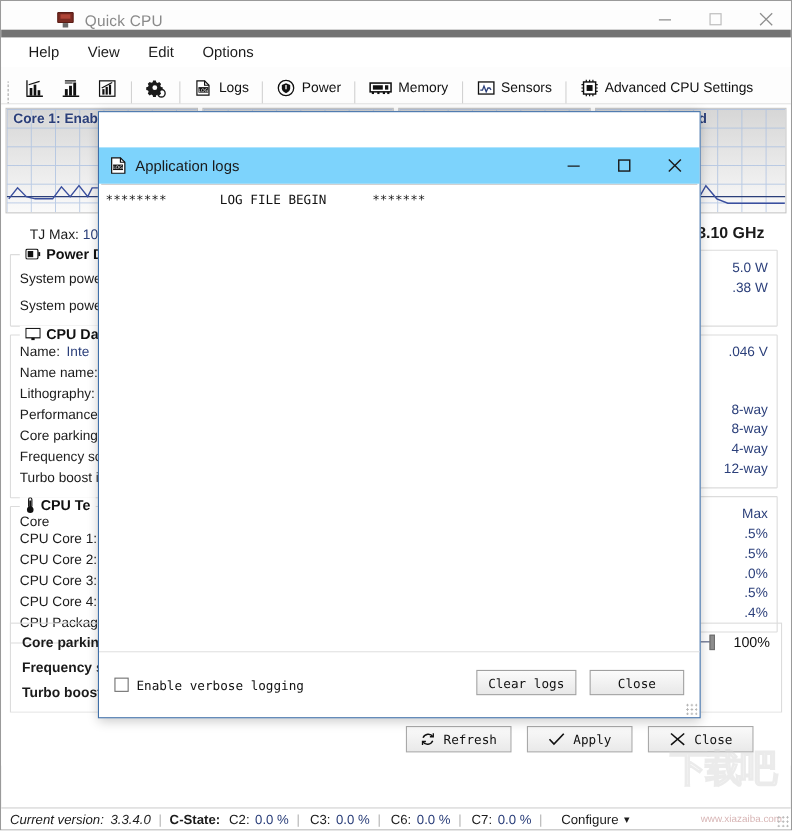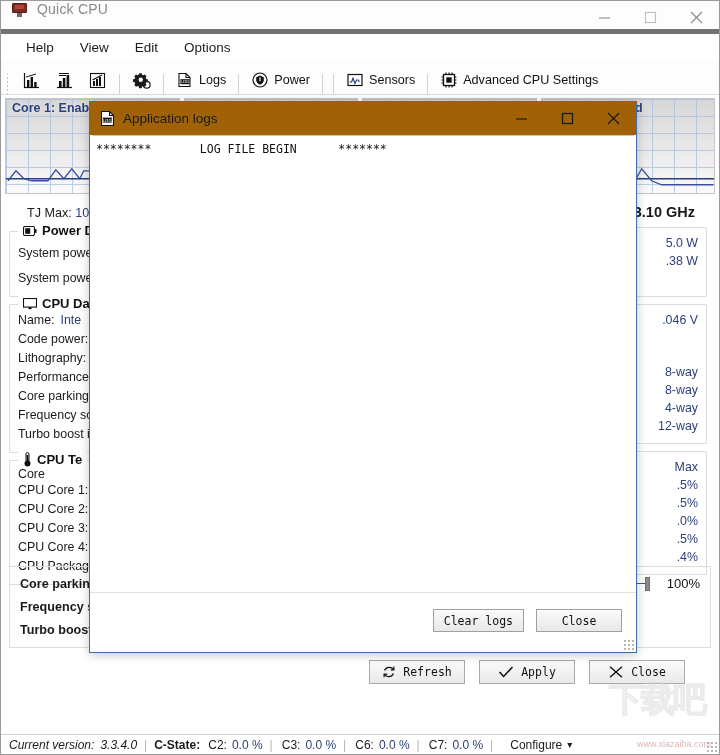--- a/index.html
+++ b/index.html
@@ -16,23 +16,24 @@
     background: #ffffff;
     border: 1px solid #9a9a9a;
     overflow: hidden;
   }
 
   
   .titlebar {
     height: 33px;
     background: #fdfdfd;
     display: flex;
-    align-items: flex-start;
-    border-bottom: 5px solid #737373;
-    position: relative;
+    align-items: flex-end;
+    border-bottom: 7px solid #737373;
+    position: relative;
+    padding-left: 40px;
   }
   .tb-icon {
     width: 18px; height: 18px;
     margin-left: 10px; margin-right: 8px;
     position: relative;
     flex: none;
   }
   .tb-icon .mon {
     position: absolute; left: 1px; top: 2px;
     width: 15px; height: 10px;
@@ -320,23 +321,24 @@
     width: 548px; height: 552px;
     background: #ffffff;
     border: 1px solid #3f6fa8;
     box-shadow: 0 2px 10px rgba(0,0,0,.22);
     z-index: 20;
     display: flex; flex-direction: column;
   }
   .dlg-title {
     height: 33px;
     display: flex; align-items: center;
-    background: #a16207;
+    background: #7dd3fc;
     position: relative;
     flex: none;
+    margin-top: 32px;
   }
   .dlg-ico {
     width: 17px; height: 17px;
     margin-left: 9px; margin-right: 7px;
     position: relative;
     flex: none;
   }
   .dlg-title-text {
     font-size: 13.5px;
     color: #1b1b1b;
@@ -510,20 +512,32 @@
     <div class="tbtn">
       <svg class="ico" width="18" height="18" viewBox="0 0 18 18">
         <circle cx="9" cy="9" r="7" fill="none" stroke="#111" stroke-width="1.2"></circle>
         <path d="M5.2 6.2 L9 4.6 L12.8 6.2 v3.1c0 2.2-1.8 3.6-3.8 4.4-2-.8-3.8-2.2-3.8-4.4z" fill="#111"></path>
         <line x1="9" y1="6.3" x2="9" y2="10.2" stroke="#fff" stroke-width="1.2"></line>
       </svg>
       <span>Power</span>
     </div>
     <div class="tsep"></div>
 
+    <div class="tbtn">
+      <svg class="ico" width="22" height="16" viewBox="0 0 22 16">
+        <rect x="1.5" y="3.5" width="19" height="8" fill="#fff" stroke="#111" stroke-width="1.4"></rect>
+        <rect x="4" y="5.5" width="9" height="4" fill="#111"></rect>
+        <rect x="15" y="5.5" width="3" height="4" fill="#111"></rect>
+        <rect x="3" y="11.5" width="2" height="2" fill="#111"></rect>
+        <rect x="8" y="11.5" width="2" height="2" fill="#111"></rect>
+        <rect x="13" y="11.5" width="2" height="2" fill="#111"></rect>
+        <rect x="17" y="11.5" width="2" height="2" fill="#111"></rect>
+      </svg>
+      <span>Memory</span>
+    </div>
     <div class="tsep"></div>
 
     <div class="tbtn">
       <svg class="ico" width="18" height="18" viewBox="0 0 18 18">
         <rect x="2" y="3.5" width="14" height="11" fill="#fff" stroke="#111" stroke-width="1.2"></rect>
         <path d="M3.6 11 L5.6 11 L7 7.2 L9 12.4 L10.6 9 L12.2 9 L13.4 10.8" fill="none" stroke="#2b3f7a" stroke-width="1.2"></path>
       </svg>
       <span>Sensors</span>
     </div>
     <div class="tsep"></div>
@@ -619,21 +633,21 @@
               <rect x="0.5" y="0.5" width="13" height="8.6" fill="none" stroke="#111" stroke-width="1.1"></rect>
               <rect x="5.5" y="9.2" width="3" height="2" fill="#111"></rect>
             </svg>
             <span>CPU Da</span>
           </div>
           <div class="row">
             <span class="k">Name:</span>
             <span class="v">Inte</span>
           </div>
           <div class="row">
-            <span class="k">Code power:</span>
+            <span class="k">Name name:</span>
           </div>
           <div class="row">
             <span class="k">Lithography:</span>
           </div>
           <div class="row">
             <span class="k">Performance</span>
           </div>
           <div class="row">
             <span class="k">Core parking i</span>
           </div>
@@ -828,20 +842,24 @@
               <line x1="2" y1="2" x2="13" y2="13" stroke="#1b1b1b" stroke-width="1.3"></line>
               <line x1="13" y1="2" x2="2" y2="13" stroke="#1b1b1b" stroke-width="1.3"></line>
             </svg>
         </div>
       </div>
     </div>
 
     <div class="dlg-logarea">********       LOG FILE BEGIN      *******</div>
 
     <div class="dlg-footer">
+      <div class="dlg-check">
+        <span class="cbox"></span>
+        <span>Enable verbose logging</span>
+      </div>
       <div class="dlg-btns">
         <div class="dlg-btn">Clear logs</div>
         <div class="dlg-btn">Close</div>
       </div>
       <div class="resizegrip"></div>
     </div>
   </div>
 
 </div>
 

